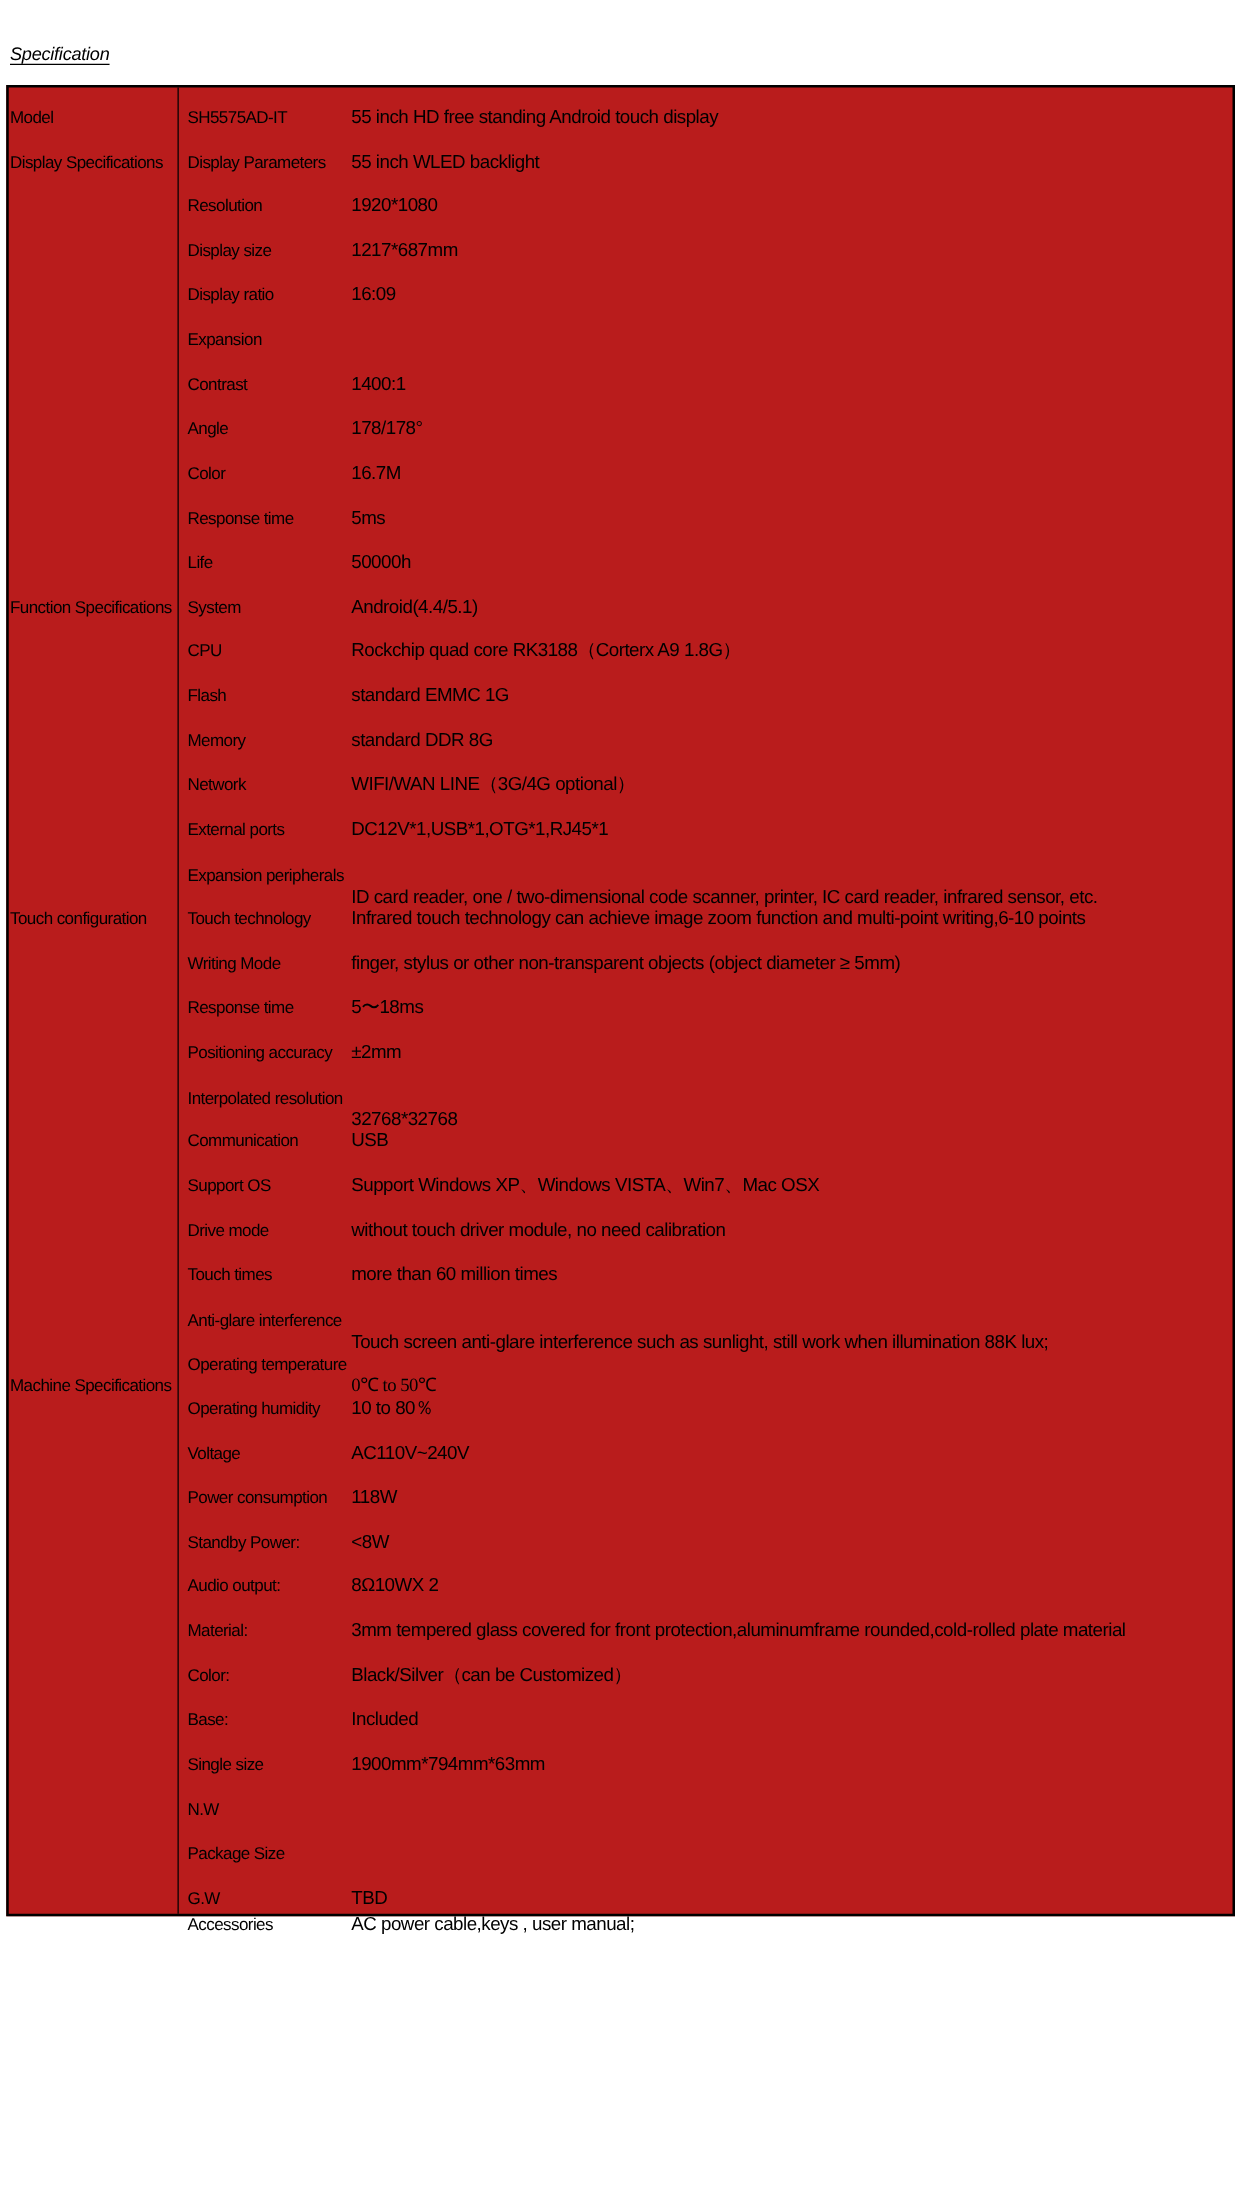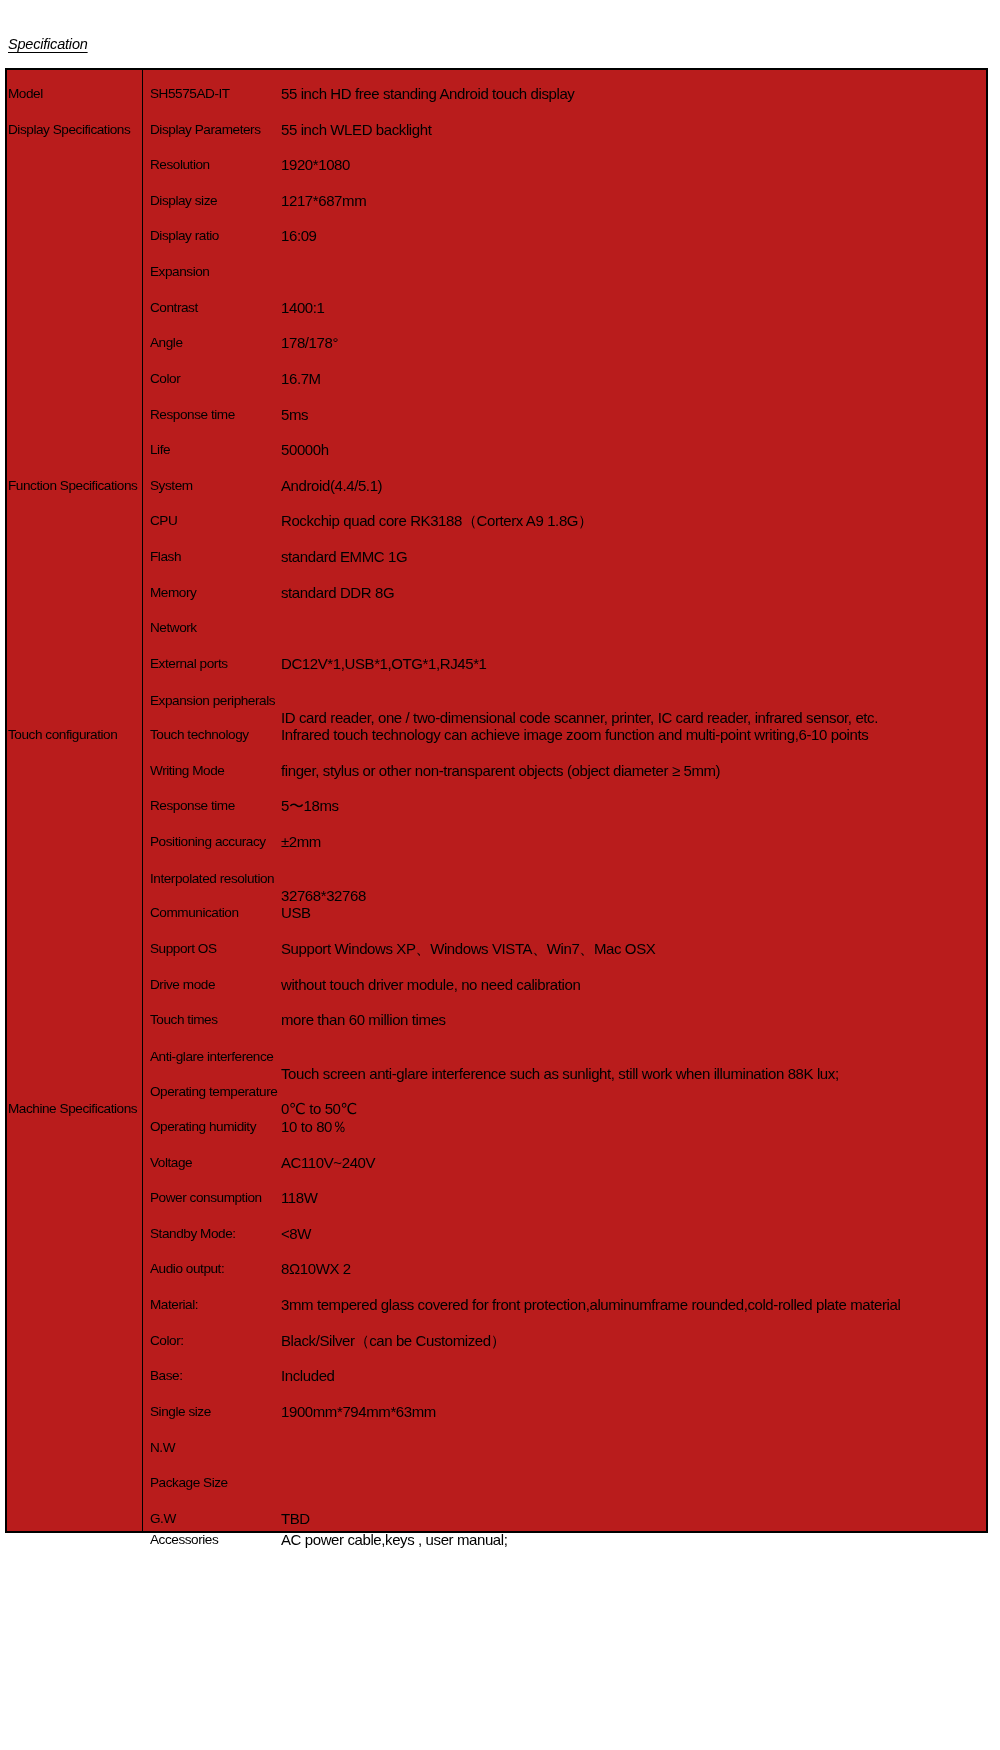--- a/index.html
+++ b/index.html
@@ -188,20 +188,21 @@
           <div class="cell-value">standard EMMC 1G</div>
         </div>
         <div class="spec-row" style="top: 514.68px;">
           <div class="cell-category"></div>
           <div class="cell-param">Memory</div>
           <div class="cell-value">standard DDR 8G</div>
         </div>
         <div class="spec-row" style="top: 550.3px;">
           <div class="cell-category"></div>
           <div class="cell-param">Network</div>
+          <div class="cell-value">WIFI/WAN LINE（3G/4G optional）</div>
         </div>
         <div class="spec-row" style="top: 585.92px; text-decoration: underline;">
           <div class="cell-category"></div>
           <div class="cell-param">External ports</div>
           <div class="cell-value">DC12V*1,USB*1,OTG*1,RJ45*1</div>
         </div>
         <div class="spec-row two-line" style="top: 621.54px;">
           <div class="cell-category" style="top: 18px;"></div>
           <div class="cell-param">Expansion peripherals</div>
           <div class="cell-value" style="top: 18px; position: absolute;"> ID card reader, one / two-dimensional code scanner, printer, IC card reader, infrared sensor, etc.</div>
@@ -252,40 +253,40 @@
           <div class="cell-value">more than 60 million times</div>
         </div>
         <div class="spec-row two-line" style="top: 977.74px;">
           <div class="cell-category" style="top: 18px;"></div>
           <div class="cell-param">Anti-glare interference</div>
           <div class="cell-value" style="top: 18px; position: absolute;">Touch screen anti-glare interference such as sunlight, still work when illumination 88K lux;</div>
         </div>
         <div class="spec-row two-line" style="top: 1013.36px;">
           <div class="cell-category" style="top: 18px;">Machine Specifications</div>
           <div class="cell-param">Operating temperature</div>
-          <div class="cell-value" style="top: 18px; position: absolute;">0℃ to 50℃</div>
+          <div class="cell-value" style="top: 18px; position: absolute; font-family: Liberation Serif, serif;">0℃ to 50℃</div>
         </div>
         <div class="spec-row" style="top: 1048.98px;">
           <div class="cell-category"></div>
           <div class="cell-param">Operating humidity</div>
           <div class="cell-value">10 to 80％</div>
         </div>
         <div class="spec-row" style="top: 1084.6px;">
           <div class="cell-category"></div>
           <div class="cell-param">Voltage</div>
           <div class="cell-value">AC110V~240V</div>
         </div>
         <div class="spec-row" style="top: 1120.22px;">
           <div class="cell-category"></div>
           <div class="cell-param">Power consumption</div>
           <div class="cell-value">118W</div>
         </div>
         <div class="spec-row" style="top: 1155.84px;">
           <div class="cell-category"></div>
-          <div class="cell-param">Standby Mode:</div>
+          <div class="cell-param">Standby Power:</div>
           <div class="cell-value">&lt;8W</div>
         </div>
         <div class="spec-row" style="top: 1191.46px;">
           <div class="cell-category"></div>
           <div class="cell-param">Audio output:</div>
           <div class="cell-value">8Ω10WX 2</div>
         </div>
         <div class="spec-row" style="top: 1227.08px;">
           <div class="cell-category"></div>
           <div class="cell-param">Material:</div>

